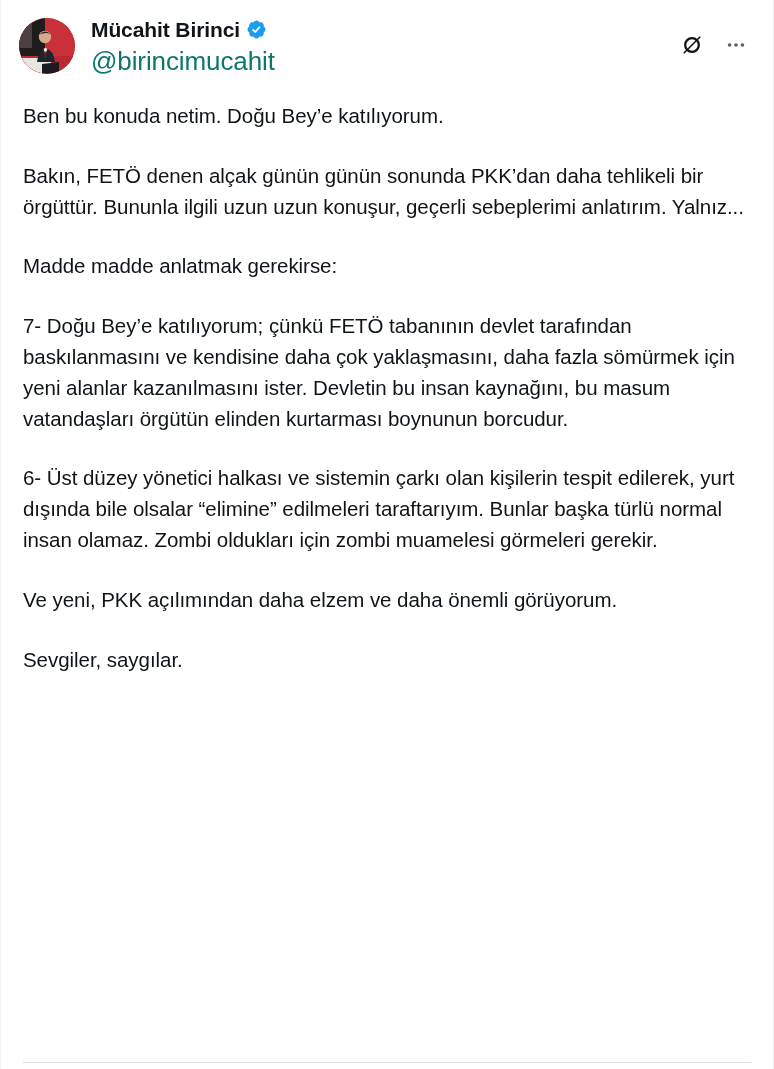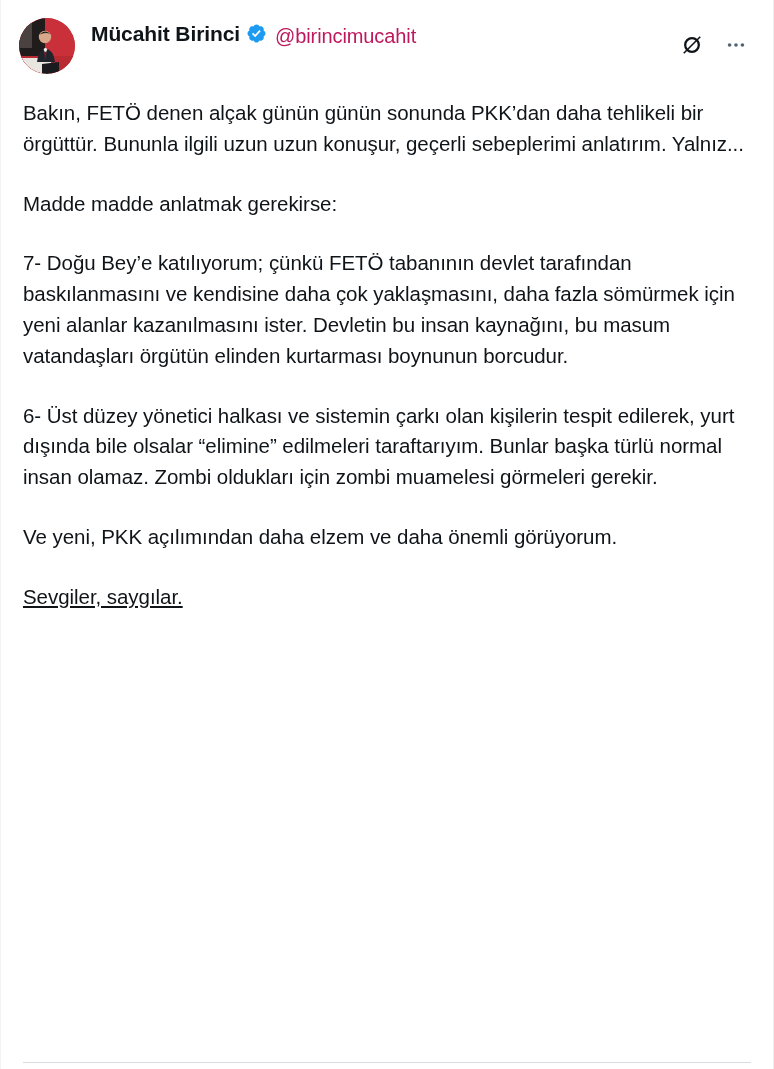--- a/index.html
+++ b/index.html
@@ -37,20 +37,21 @@
     flex: 0 0 56px;
     overflow: hidden;
     position: relative;
     background: #c2333a;
   }
   .avatar svg { display: block; width: 56px; height: 56px; }
 
   .identity {
     margin-left: 16px;
     display: flex;
+    flex-direction: column;
     justify-content: flex-end;
     padding-top: 1px;
     min-width: 0;
   }
   .name-row {
     display: flex;
     align-items: center;
     gap: 6px;
     line-height: 1;
   }
@@ -63,25 +64,24 @@
   }
   .verified-badge {
     width: 21px;
     height: 21px;
     flex: 0 0 21px;
     display: inline-block;
   }
   .verified-badge svg { display: block; width: 21px; height: 21px; }
   .handle {
     margin-top: 6px;
-    font-size: 20px;
-    color: #be185d;
+    font-size: 26px;
+    color: #0f766e;
     letter-spacing: -0.1px;
     white-space: nowrap;
-    margin-left: 8px;
   }
 
   .header-actions {
     margin-left: auto;
     display: flex;
     align-items: center;
     gap: 14px;
     padding-top: 12px;
     padding-right: 2px;
   }
@@ -107,21 +107,21 @@
   }
   .tweet-paragraph {
     font-size: 20.5px;
     line-height: 30.8px;
     color: #0f1419;
     margin: 0 0 29px 0;
     letter-spacing: -0.05px;
     word-wrap: break-word;
     white-space: pre-wrap;
   }
-  .tweet-paragraph:last-child { margin-bottom: 0; text-decoration: underline; }
+  .tweet-paragraph:last-child { margin-bottom: 0; }
 
   
   .bottom-divider {
     position: absolute;
     left: 22px;
     right: 22px;
     bottom: 6px;
     height: 1px;
     background: #d9dee3;
   }
@@ -179,20 +179,21 @@
         <svg width="22" height="22" viewBox="0 0 24 24" xmlns="http://www.w3.org/2000/svg" aria-hidden="true">
           <circle cx="5" cy="12" r="2" fill="#536471"></circle>
           <circle cx="12" cy="12" r="2" fill="#536471"></circle>
           <circle cx="19" cy="12" r="2" fill="#536471"></circle>
         </svg>
       </button>
     </div>
   </div>
 
   <div class="tweet-body">
+    <p class="tweet-paragraph">Ben bu konuda netim. Doğu Bey’e katılıyorum.</p>
     <p class="tweet-paragraph">Bakın, FETÖ denen alçak günün günün sonunda PKK’dan daha tehlikeli bir örgüttür. Bununla ilgili uzun uzun konuşur, geçerli sebeplerimi anlatırım. Yalnız...</p>
     <p class="tweet-paragraph">Madde madde anlatmak gerekirse:</p>
     <p class="tweet-paragraph">7- Doğu Bey’e katılıyorum; çünkü FETÖ tabanının devlet tarafından baskılanmasını ve kendisine daha çok yaklaşmasını, daha fazla sömürmek için yeni alanlar kazanılmasını ister. Devletin bu insan kaynağını, bu masum vatandaşları örgütün elinden kurtarması boynunun borcudur.</p>
     <p class="tweet-paragraph">6- Üst düzey yönetici halkası ve sistemin çarkı olan kişilerin tespit edilerek, yurt dışında bile olsalar “elimine” edilmeleri taraftarıyım. Bunlar başka türlü normal insan olamaz. Zombi oldukları için zombi muamelesi görmeleri gerekir.</p>
     <p class="tweet-paragraph">Ve yeni, PKK açılımından daha elzem ve daha önemli görüyorum.</p>
     <p class="tweet-paragraph">Sevgiler, saygılar.</p>
   </div>
 
   <div class="bottom-divider"></div>
 </div>

